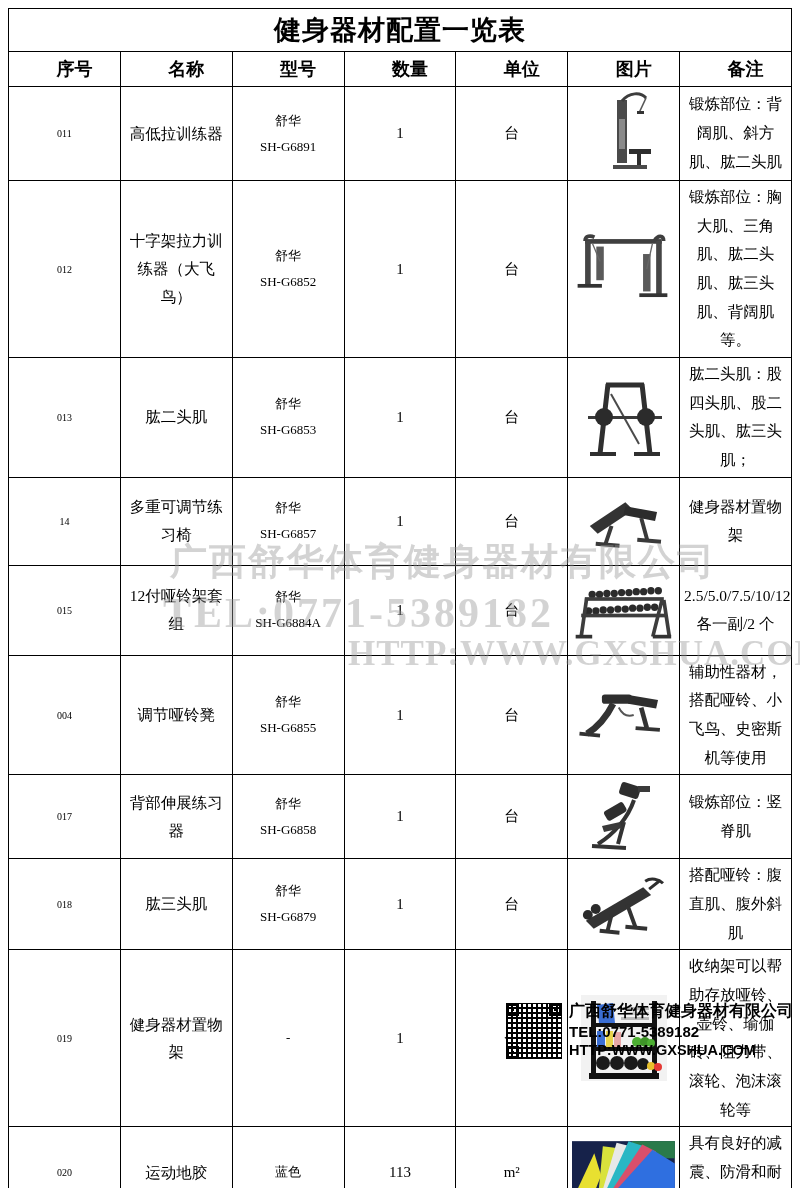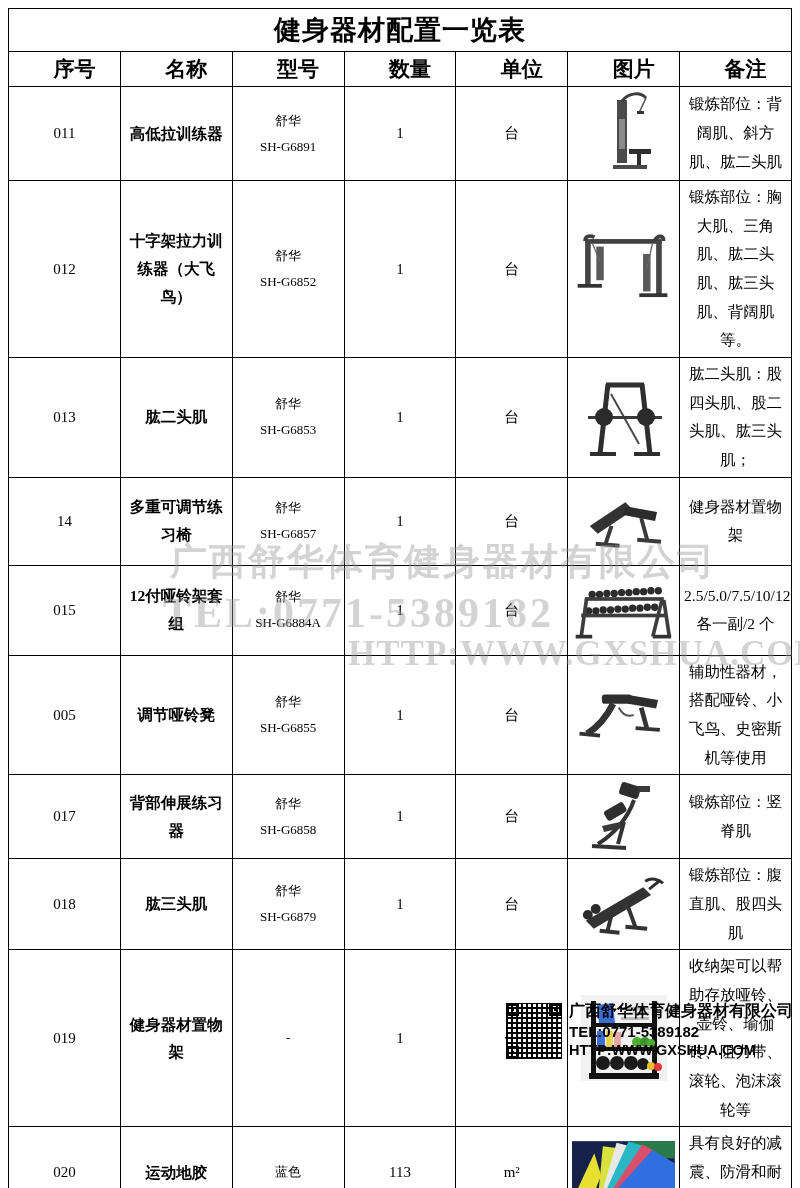--- a/index.html
+++ b/index.html
@@ -2,23 +2,23 @@
 <html><head>
 <meta charset="utf-8">
 <style>
   html,body{margin:0;padding:0;background:#fff;}
   .page{position:relative;width:800px;height:1188px;background:#fff;overflow:hidden;
         font-family:"Liberation Serif","DejaVu Serif",serif;color:#000;}
   table.main{position:absolute;left:8px;top:8px;width:784px;border-collapse:collapse;table-layout:fixed;}
   table.main td,table.main th{border:1.5px solid #000;vertical-align:middle;text-align:center;
         padding:2px 4px;overflow:hidden;}
   td.title{font-size:27px;font-weight:bold;height:38px;letter-spacing:1px;}
-  tr.head th{font-size:21px;font-weight:bold;height:30px;padding-left:24px;}
-  td.c-serial{font-size:15px;}
-  td.c-name{font-size:15.5px;line-height:1.8;padding:2px 8px;font-weight:bold;}
+  tr.head th{font-size:18px;font-weight:bold;height:30px;padding-left:24px;}
+  td.c-serial{font-size:10px;}
+  td.c-name{font-size:15.5px;line-height:1.8;padding:2px 8px;}
   td.c-model{font-size:13px;line-height:2.0;}
   td.c-qty,td.c-unit{font-size:15px;}
   td.c-img{padding:2px;}
   td.c-remark{font-size:15.5px;text-align:left;line-height:1.85;padding:2px 12px;}
   .imgbox{display:flex;align-items:center;justify-content:center;width:100%;height:100%;}
   
   .wm{position:absolute;color:rgba(150,150,150,0.42);font-weight:bold;white-space:nowrap;
       pointer-events:none;z-index:4;font-family:"Liberation Serif","DejaVu Serif",serif;}
   .wm1{left:170px;top:537px;font-size:37px;letter-spacing:2px;}
   .wm2{left:163px;top:589px;font-size:42px;letter-spacing:3px;}
@@ -197,21 +197,21 @@
         <path d="M16 24 L10 66 M100 26 L106 66 M98 26 L88 66" stroke="#3d3d3d" stroke-width="4" fill="none"></path>
         <rect x="4" y="64" width="18" height="4" fill="#333"></rect>
         <rect x="88" y="64" width="20" height="4" fill="#333"></rect>
       </svg>
             </div>
           </td>
     <td class="c-remark">2.5/5.0/7.5/10/12.5/15/17.5/20/22.5/25/27.5/30kg 各一副/2 个</td>
   </tr>
 
   <tr style="height:86px">
-    <td class="c-serial">005</td>
+    <td class="c-serial">004</td>
     <td class="c-name">调节哑铃凳</td>
     <td class="c-model">
             <div>舒华</div>
             <div>SH-G6855</div>
           </td>
     <td class="c-qty">1</td>
     <td class="c-unit">台</td>
     <td class="c-img">
             <div class="imgbox">
       <svg width="110" height="68" viewBox="0 0 110 68">
@@ -265,21 +265,21 @@
       <svg width="104" height="70" viewBox="0 0 104 70">
         <polygon points="14,52 72,18 80,26 22,60" fill="#333"></polygon>
         <path d="M74 12 C80 8 88 10 92 14 M78 20 L88 12" stroke="#2e2e2e" stroke-width="3" fill="none"></path>
         <path d="M56 36 L64 58 M40 46 L36 62" stroke="#333" stroke-width="4" fill="none"></path>
         <path d="M28 62 L48 64 M54 58 L76 60" stroke="#333" stroke-width="4" fill="none"></path>
         <circle cx="16" cy="46" r="5" fill="#2b2b2b"></circle>
         <circle cx="24" cy="40" r="5" fill="#2b2b2b"></circle>
       </svg>
             </div>
           </td>
-    <td class="c-remark">锻炼部位：腹直肌、股四头肌</td>
+    <td class="c-remark">搭配哑铃：腹直肌、腹外斜肌</td>
   </tr>
 
   <tr style="height:88px">
     <td class="c-serial">019</td>
     <td class="c-name">健身器材置物架</td>
     <td class="c-model">
             <div>-</div>
             <div></div>
           </td>
     <td class="c-qty">1</td>

